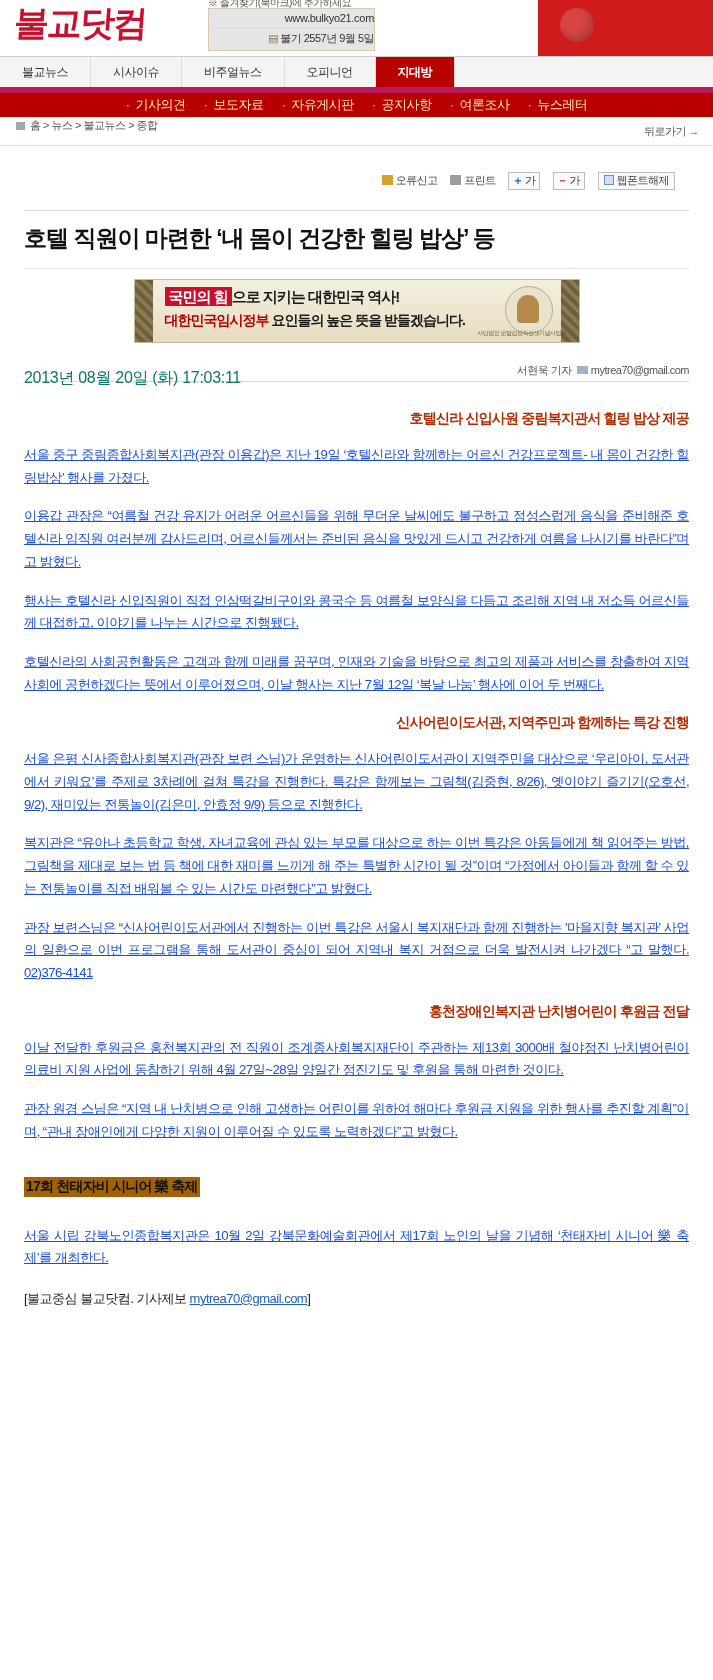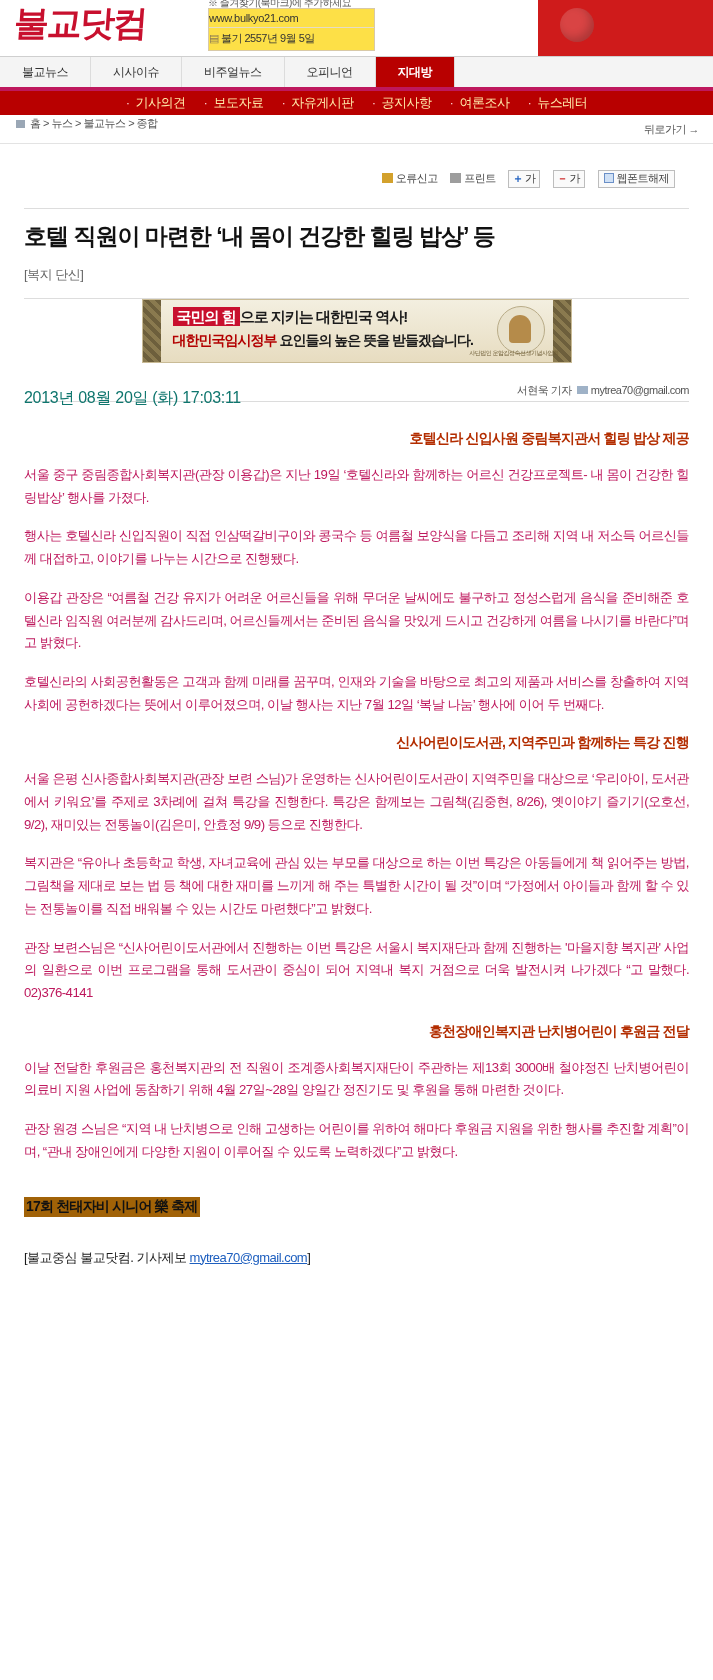--- a/index.html
+++ b/index.html
@@ -43,22 +43,22 @@
     font-size: 10px;
     color: #555;
     letter-spacing: -0.5px;
   }
   .urlbox {
     position: absolute;
     left: 208px;
     top: 8px;
     width: 165px;
     border: 1px solid #d8c9a8;
-    background: #fde047;
-    text-align: left;
+    background: #e5e5e5;
+    text-align: right;
     padding: 3px 0 4px 0;
   }
   .urlbox .url {
     font-size: 11px;
     color: #333;
     letter-spacing: -0.3px;
     display: block;
     padding-bottom: 3px;
   }
   .urlbox .date {
@@ -91,21 +91,21 @@
     background: #d94444;
     box-shadow: inset -4px -4px 8px rgba(0,0,0,0.2);
   }
 
   
   .navtabs {
     position: relative;
     height: 30px;
     background: #f4f4f4;
     border-top: 1px solid #cfcfcf;
-    border-bottom: 4px solid #be185d;
+    border-bottom: 6px solid #be185d;
   }
   .navtabs .tab {
     display: inline-block;
     height: 30px;
     line-height: 30px;
     padding: 0 22px;
     font-size: 12px;
     color: #333;
     letter-spacing: -0.5px;
     border-right: 1px solid #dcdcdc;
@@ -243,24 +243,25 @@
     border: 0;
     border-top: 1px solid #dddddd;
     margin: 8px 0 0 0;
   }
 
   
   .adbanner {
     position: relative;
     width: 428px;
     height: 62px;
-    margin: 0 auto 0 auto;
+    margin: 10px auto 0 auto;
     background: linear-gradient(#f3efe0, #e7dcc0);
     border: 1px solid #c9bb96;
     overflow: hidden;
+    padding-left: 16px;
   }
   .adbanner .stripe {
     position: absolute;
     left: 0; top: 0; bottom: 0;
     width: 18px;
     background: repeating-linear-gradient(45deg,#8a7a4f 0 4px,#6d5f3c 4px 8px);
   }
   .adbanner .stripe.right { left: auto; right: 0; }
   .adbanner .l1 {
     position: absolute;
@@ -352,24 +353,25 @@
   }
   .sec-title.hl {
     display: inline-block;
     background: #a16207;
     color: #111;
     padding: 1px 2px;
   }
   p.para {
     font-size: 13.2px;
     line-height: 1.72;
-    color: #be185d;
+    color: #1d4ed8;
     letter-spacing: -0.55px;
     margin: 16px 0 15px 0;
     text-align: justify;
+    text-decoration: underline;
   }
   .footerline {
     font-size: 13px;
     color: #1a1a1a;
     letter-spacing: -0.5px;
     margin: 20px 0 24px 0;
   }
   .footerline a {
     color: #1e5fbf;
     text-decoration: underline;
@@ -418,21 +420,20 @@
         <span class="tool"><span class="gi print"></span><span>프린트</span></span>
         <span class="badge"><span class="plus">＋</span><span>가</span></span>
         <span class="badge"><span class="minus">－</span><span>가</span></span>
         <span class="badge frame"><span class="sq"></span><span>웹폰트해제</span></span>
       </div>
     </div>
 
     <hr class="hr-thin">
 
     <h1 class="headline">호텔 직원이 마련한 ‘내 몸이 건강한 힐링 밥상’ 등</h1>
-    <div class="subhead">[복지 단신]</div>
     <hr class="hr-thin">
 
     <div class="adbanner">
       <div class="stripe"></div>
       <div class="stripe right"></div>
       <div class="l1">
         <span class="hl">국민의 힘</span><span>으로 지키는 대한민국 역사!</span>
       </div>
       <div class="l2">
         <span class="red">대한민국임시정부</span>
@@ -446,35 +447,36 @@
       <div class="byline-date">2013년 08월 20일 (화) 17:03:11</div>
       <div class="byline-author">
         <span>서현욱 기자</span><span class="mailicon"></span><span>mytrea70@gmail.com</span>
       </div>
     </div>
 
     <div class="body">
 
       <div class="sec-title">호텔신라 신입사원 중림복지관서 힐링 밥상 제공</div>
       <p class="para">서울 중구 중림종합사회복지관(관장 이용갑)은 지난 19일 ‘호텔신라와 함께하는 어르신 건강프로젝트- 내 몸이 건강한 힐링밥상’ 행사를 가졌다.</p>
+      <p class="para">이용갑 관장은 “여름철 건강 유지가 어려운 어르신들을 위해 무더운 날씨에도 불구하고 정성스럽게 음식을 준비해준 호텔신라 임직원 여러분께 감사드리며, 어르신들께서는 준비된 음식을 맛있게 드시고 건강하게 여름을 나시기를 바란다”며 고 밝혔다.</p>
       <p class="para">행사는 호텔신라 신입직원이 직접 인삼떡갈비구이와 콩국수 등 여름철 보양식을 다듬고 조리해 지역 내 저소득 어르신들께 대접하고, 이야기를 나누는 시간으로 진행됐다.</p>
-      <p class="para">이용갑 관장은 “여름철 건강 유지가 어려운 어르신들을 위해 무더운 날씨에도 불구하고 정성스럽게 음식을 준비해준 호텔신라 임직원 여러분께 감사드리며, 어르신들께서는 준비된 음식을 맛있게 드시고 건강하게 여름을 나시기를 바란다”며 고 밝혔다.</p>
       <p class="para">호텔신라의 사회공헌활동은 고객과 함께 미래를 꿈꾸며, 인재와 기술을 바탕으로 최고의 제품과 서비스를 창출하여 지역사회에 공헌하겠다는 뜻에서 이루어졌으며, 이날 행사는 지난 7월 12일 ‘복날 나눔’ 행사에 이어 두 번째다.</p>
 
       <div class="sec-title">신사어린이도서관, 지역주민과 함께하는 특강 진행</div>
       <p class="para">서울 은평 신사종합사회복지관(관장 보련 스님)가 운영하는 신사어린이도서관이 지역주민을 대상으로 ‘우리아이, 도서관에서 키워요’를 주제로 3차례에 걸쳐 특강을 진행한다.
 특강은 함께보는 그림책(김중현, 8/26), 옛이야기 즐기기(오호선, 9/2), 재미있는 전통놀이(김은미, 안효정 9/9) 등으로 진행한다.</p>
       <p class="para">복지관은 “유아나 초등학교 학생, 자녀교육에 관심 있는 부모를 대상으로 하는 이번 특강은 아동들에게 책 읽어주는 방법, 그림책을 제대로 보는 법 등 책에 대한 재미를 느끼게 해 주는 특별한 시간이 될 것”이며 “가정에서 아이들과 함께 할 수 있는 전통놀이를 직접 배워볼 수 있는 시간도 마련했다”고 밝혔다.</p>
       <p class="para">관장 보련스님은 “신사어린이도서관에서 진행하는 이번 특강은 서울시 복지재단과 함께 진행하는 '마을지향 복지관' 사업의 일환으로 이번 프로그램을 통해 도서관이 중심이 되어 지역내 복지 거점으로 더욱 발전시켜 나가겠다 “고 말했다. 02)376-4141</p>
 
       <div class="sec-title">홍천장애인복지관 난치병어린이 후원금 전달</div>
       <p class="para">이날 전달한 후원금은 홍천복지관의 전 직원이 조계종사회복지재단이 주관하는 제13회 3000배 철야정진 난치병어린이 의료비 지원 사업에 동참하기 위해 4월 27일~28일 양일간 정진기도 및 후원을 통해 마련한 것이다.</p>
       <p class="para">관장 원경 스님은 “지역 내 난치병으로 인해 고생하는 어린이를 위하여 해마다 후원금 지원을 위한 행사를 추진할 계획”이며, “관내 장애인에게 다양한 지원이 이루어질 수 있도록 노력하겠다”고 밝혔다.</p>
 
       <div><span class="sec-title hl">17회 천태자비 시니어 樂 축제</span></div>
+      <p class="para">서울 시립 강북노인종합복지관은 10월 2일 강북문화예술회관에서 제17회 노인의 날을 기념해 ‘천태자비 시니어 樂 축제’를 개최한다.</p>
 
       <div class="footerline">
         <span>[불교중심 불교닷컴. 기사제보 </span><a>mytrea70@gmail.com</a><span>]</span>
       </div>
 
     </div>
   </div>
 </div>
 
 </body></html>

